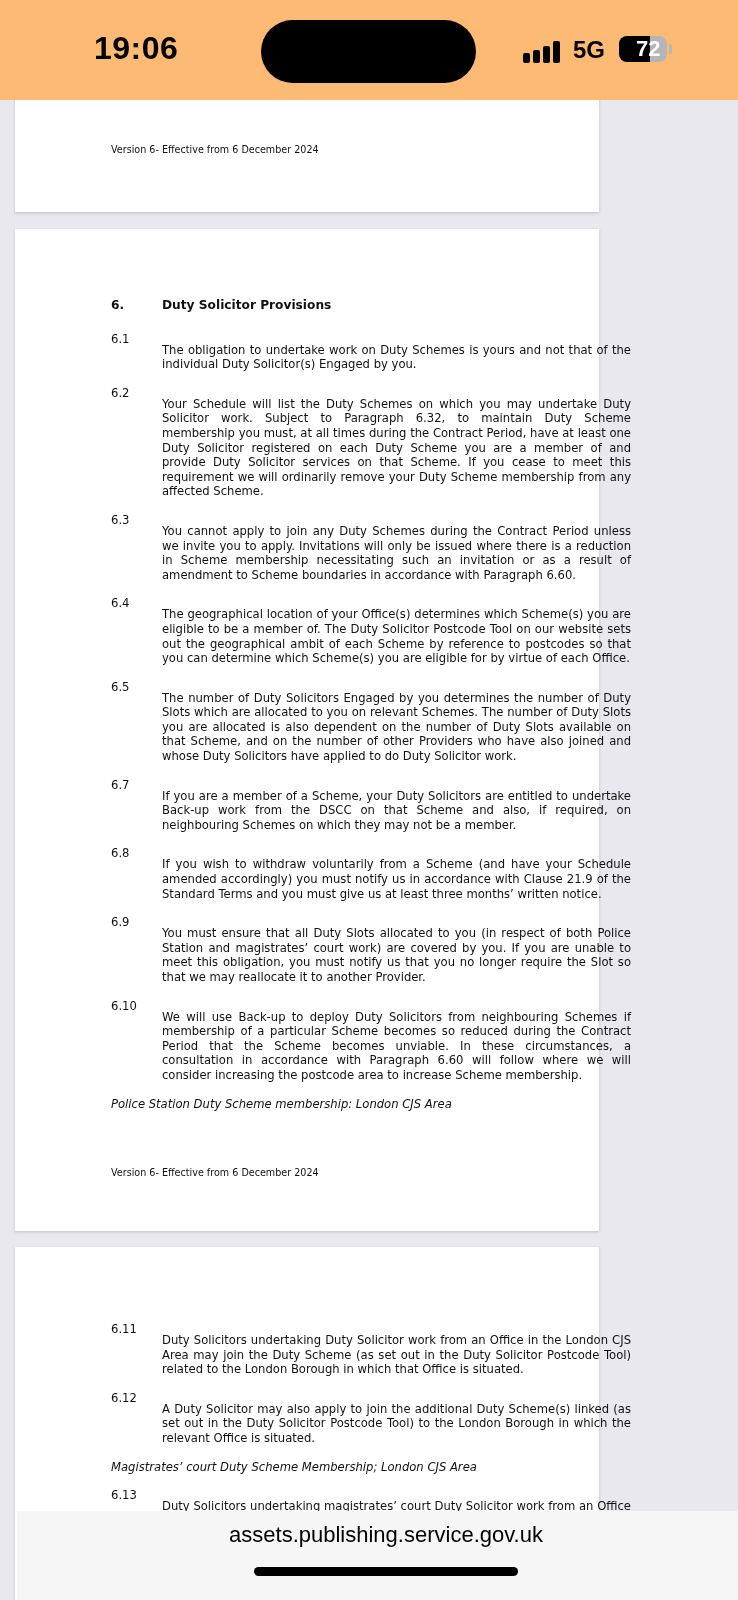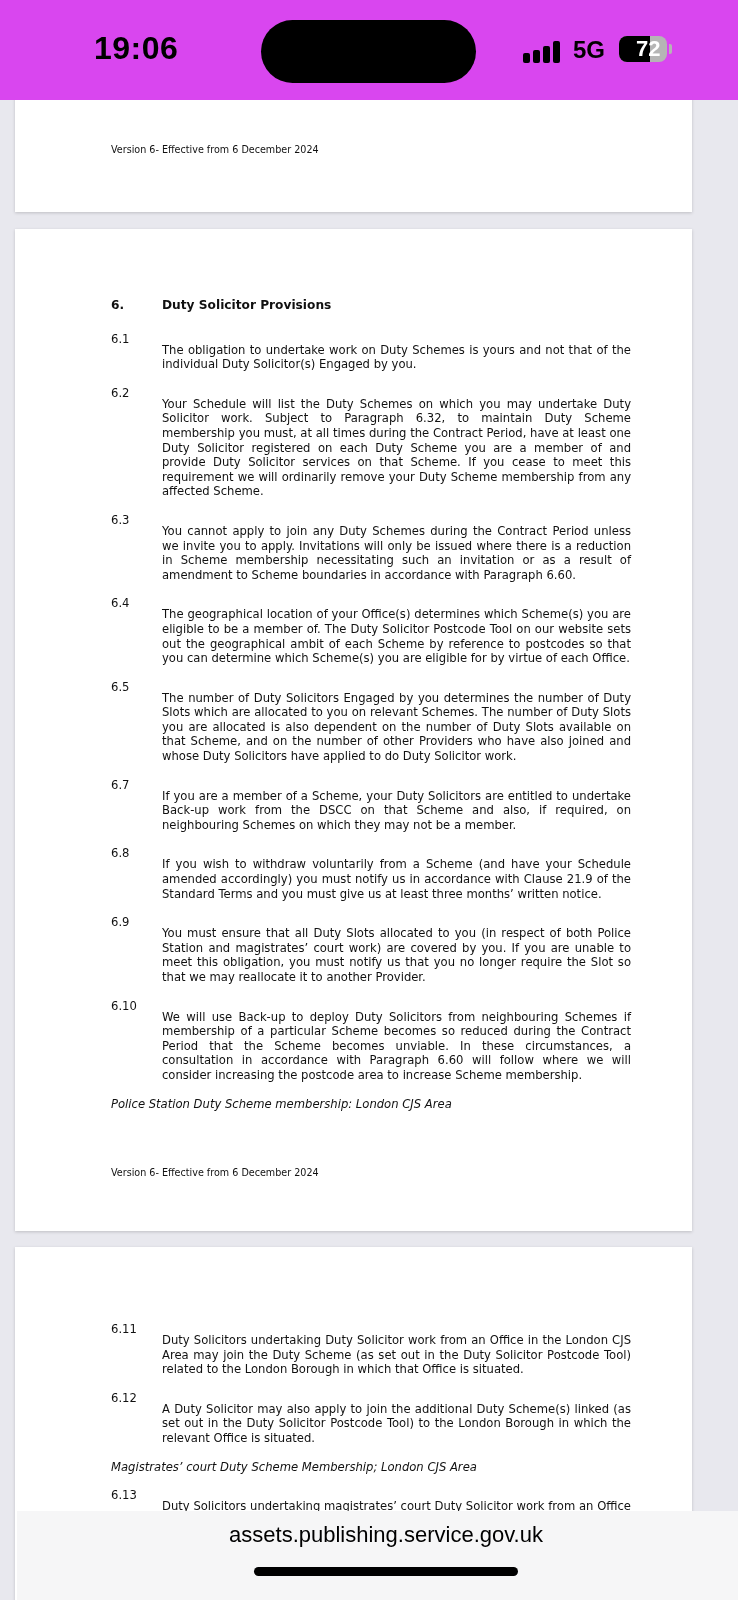--- a/index.html
+++ b/index.html
@@ -1,31 +1,31 @@
 <!DOCTYPE html>
 <html><head>
 <meta charset="utf-8">
 <style>
   * { box-sizing: border-box; margin: 0; padding: 0; }
   html, body { width: 738px; height: 1600px; overflow: hidden; background: #e8e8ee; }
   body { position: relative; font-family: "DejaVu Sans", sans-serif; color: #111; }
 
-  .status-bar { position: absolute; left: 0; top: 0; width: 738px; height: 100px; background: #d946ef; z-index: 5; }
+  .status-bar { position: absolute; left: 0; top: 0; width: 738px; height: 100px; background: #fdba74; z-index: 5; }
   .time { position: absolute; left: 94px; top: 30px; font-family: "Liberation Sans", sans-serif; font-weight: 700; font-size: 32px; letter-spacing: 0.5px; color: #000; }
   .island { position: absolute; left: 261px; top: 20px; width: 215px; height: 63px; border-radius: 32px; background: #000; }
   .signal { position: absolute; left: 523px; top: 37px; width: 40px; height: 26px; }
   .signal span { position: absolute; bottom: 0; width: 7px; border-radius: 2px; }
   .net { position: absolute; left: 573px; top: 36px; font-family: "Liberation Sans", sans-serif; font-weight: 700; font-size: 24px; color: #000; }
   .battery { position: absolute; left: 619px; top: 36px; width: 48px; height: 26px; border-radius: 8px; overflow: hidden; background: #b5b5b5; }
   .battery .fill { position: absolute; left: 0; top: 0; bottom: 0; background: #000; }
   .battery .num { position: absolute; left: 17px; right: 4px; top: 0; text-align: left; font-family: "Liberation Sans", sans-serif; font-weight: 700; font-size: 22px; line-height: 26px; color: #fff; }
   .battery-tip { position: absolute; left: 669px; top: 44px; width: 3px; height: 10px; border-radius: 0 2px 2px 0; background: #b5b5b5; }
 
   .viewer { position: absolute; left: 0; top: 0; width: 738px; height: 1600px; }
-  .page { position: absolute; left: 15px; width: 677px; background: #fff; box-shadow: 0 1px 3px rgba(0,0,0,0.18); padding-left: 24px; }
+  .page { position: absolute; left: 15px; width: 584px; background: #fff; box-shadow: 0 1px 3px rgba(0,0,0,0.18); padding-left: 24px; }
   .page-1 { top: 60px; height: 152px; }
   .page-2 { top: 229px; height: 1002px; }
   .page-3 { top: 1247px; height: 400px; }
 
   .footer-text { position: absolute; left: 96px; font-family: "DejaVu Sans", sans-serif; font-size: 9.6px; color: #111; }
   .doc { position: absolute; left: 96px; width: 520px; font-family: "DejaVu Sans", sans-serif; font-size: 11.6px; line-height: 14.6px; color: #111; }
   .heading { display: flex; font-weight: 700; font-size: 12.2px; margin-bottom: 19px; }
   .heading .num { width: 51px; }
   .subheading { font-weight: 700; font-size: 12.2px; margin-bottom: 13px; }
   .para { display: flex; margin-bottom: 14px; }

